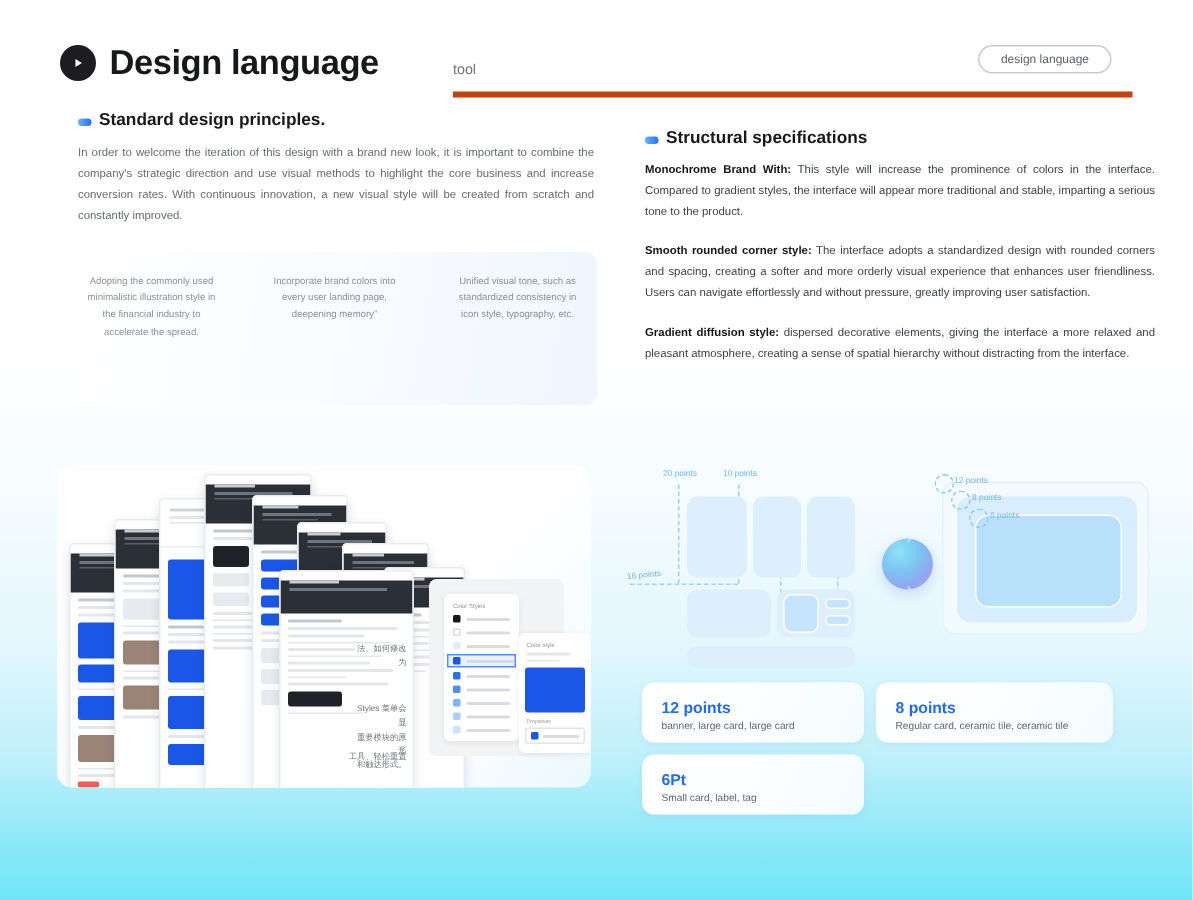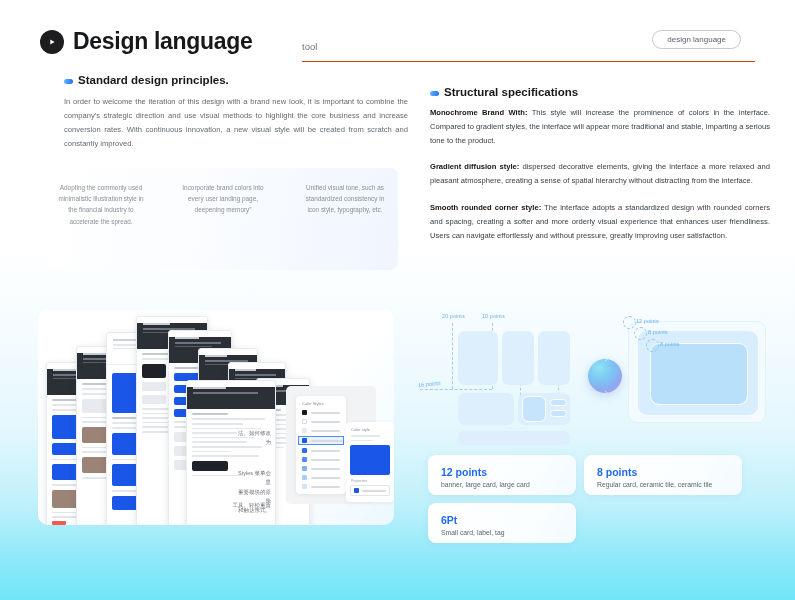--- a/index.html
+++ b/index.html
@@ -21,21 +21,21 @@
   .play-badge {
     width: 24px; height: 24px; border-radius: 50%;
     background: #1d1d1f; display: flex; align-items: center; justify-content: center;
   }
   .play-badge svg { display:block; }
   .page-title {
     font-size: 23px; font-weight: 700; letter-spacing: -0.3px; color: #17181a;
   }
   .tool-field {
     position: absolute; left: 262px; top: 14px; width: 453px;
-    border-bottom: 1px solid #c2410c; padding-bottom: 7px;
+    border-bottom: 4px solid #c2410c; padding-bottom: 7px;
   }
   .tool-field input {
     border: 0; outline: 0; background: transparent; width: 300px;
     font-family: "Liberation Sans", sans-serif; font-size: 9.5px; color: #6b7177;
   }
   .tag-pill {
     position: absolute; right: 14px; top: 8px;
     border: 1px solid #c6cace; border-radius: 12px;
     padding: 4px 14px; font-size: 8px; color: #5c6268; background: #fff;
     white-space: nowrap;
@@ -44,21 +44,21 @@
   
   .sec-head { display: flex; align-items: center; gap: 5px; }
   .sec-dot {
     width: 9px; height: 5px; border-radius: 3px;
     background: linear-gradient(90deg, #66b4ff, #1a73ff);
     position: relative; top: 1px;
   }
   .sec-title { font-size: 11.5px; font-weight: 700; color: #17181a; }
 
   
-  .left-col { position: absolute; left: 64px; top: 74px; width: 344px; }
+  .left-col { position: absolute; left: 52px; top: 74px; width: 344px; }
   .body-text {
     margin-top: 9px; font-size: 7.6px; line-height: 1.85; color: #646a70;
     text-align: justify;
   }
 
   
   .pillars {
     position: absolute; left: 48px; top: 168px; width: 350px; height: 102px;
     border-radius: 8px;
     background: linear-gradient(100deg, #ffffff 0%, #fafcff 45%, #f0f5fe 100%);
@@ -194,24 +194,24 @@
 <div class="right-col">
   <div class="sec-head">
     <span class="sec-dot"></span>
     <span class="sec-title">Structural specifications</span>
   </div>
 
   <p class="spec-para">
     <b>Monochrome Brand With:</b><span> This style will increase the prominence of colors in the interface. Compared to gradient styles, the interface will appear more traditional and stable, imparting a serious tone to the product.</span>
   </p>
   <p class="spec-para gap">
-    <b>Gradient diffusion style:</b><span> dispersed decorative elements, giving the interface a more relaxed and pleasant atmosphere, creating a sense of spatial hierarchy without distracting from the interface.</span>
+    <b>Smooth rounded corner style:</b><span> The interface adopts a standardized design with rounded corners and spacing, creating a softer and more orderly visual experience that enhances user friendliness. Users can navigate effortlessly and without pressure, greatly improving user satisfaction.</span>
   </p>
   <p class="spec-para gap">
-    <b>Smooth rounded corner style:</b><span> The interface adopts a standardized design with rounded corners and spacing, creating a softer and more orderly visual experience that enhances user friendliness. Users can navigate effortlessly and without pressure, greatly improving user satisfaction.</span>
+    <b>Gradient diffusion style:</b><span> dispersed decorative elements, giving the interface a more relaxed and pleasant atmosphere, creating a sense of spatial hierarchy without distracting from the interface.</span>
   </p>
 </div>
 
 <div class="collage">
 
   <div class="doc" style="left:8px; top:52px; width:72px; height:172px;">
     <div class="doc-hdr">
         <div class="l1"></div>
         <div class="l2"></div>
         <div class="l3"></div>

